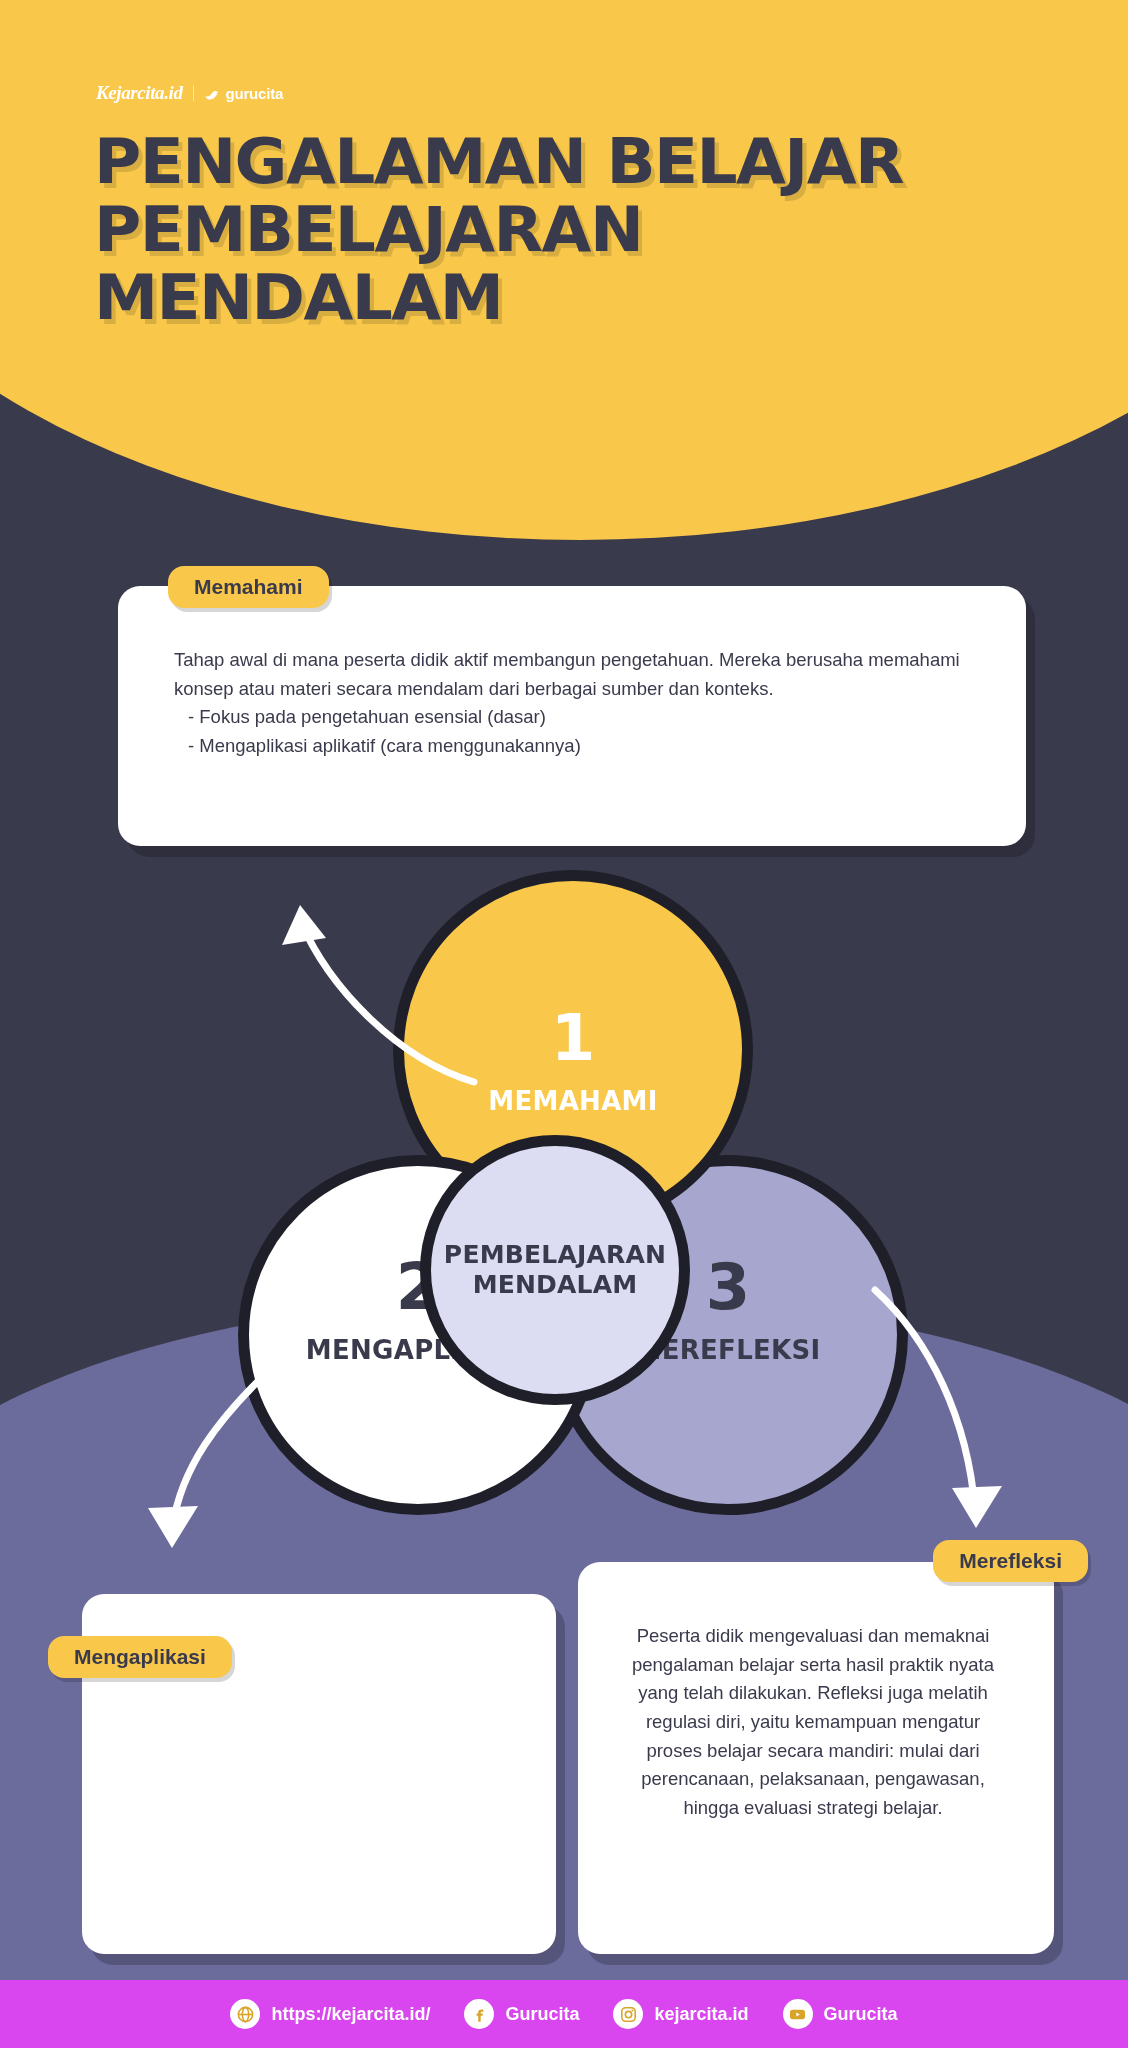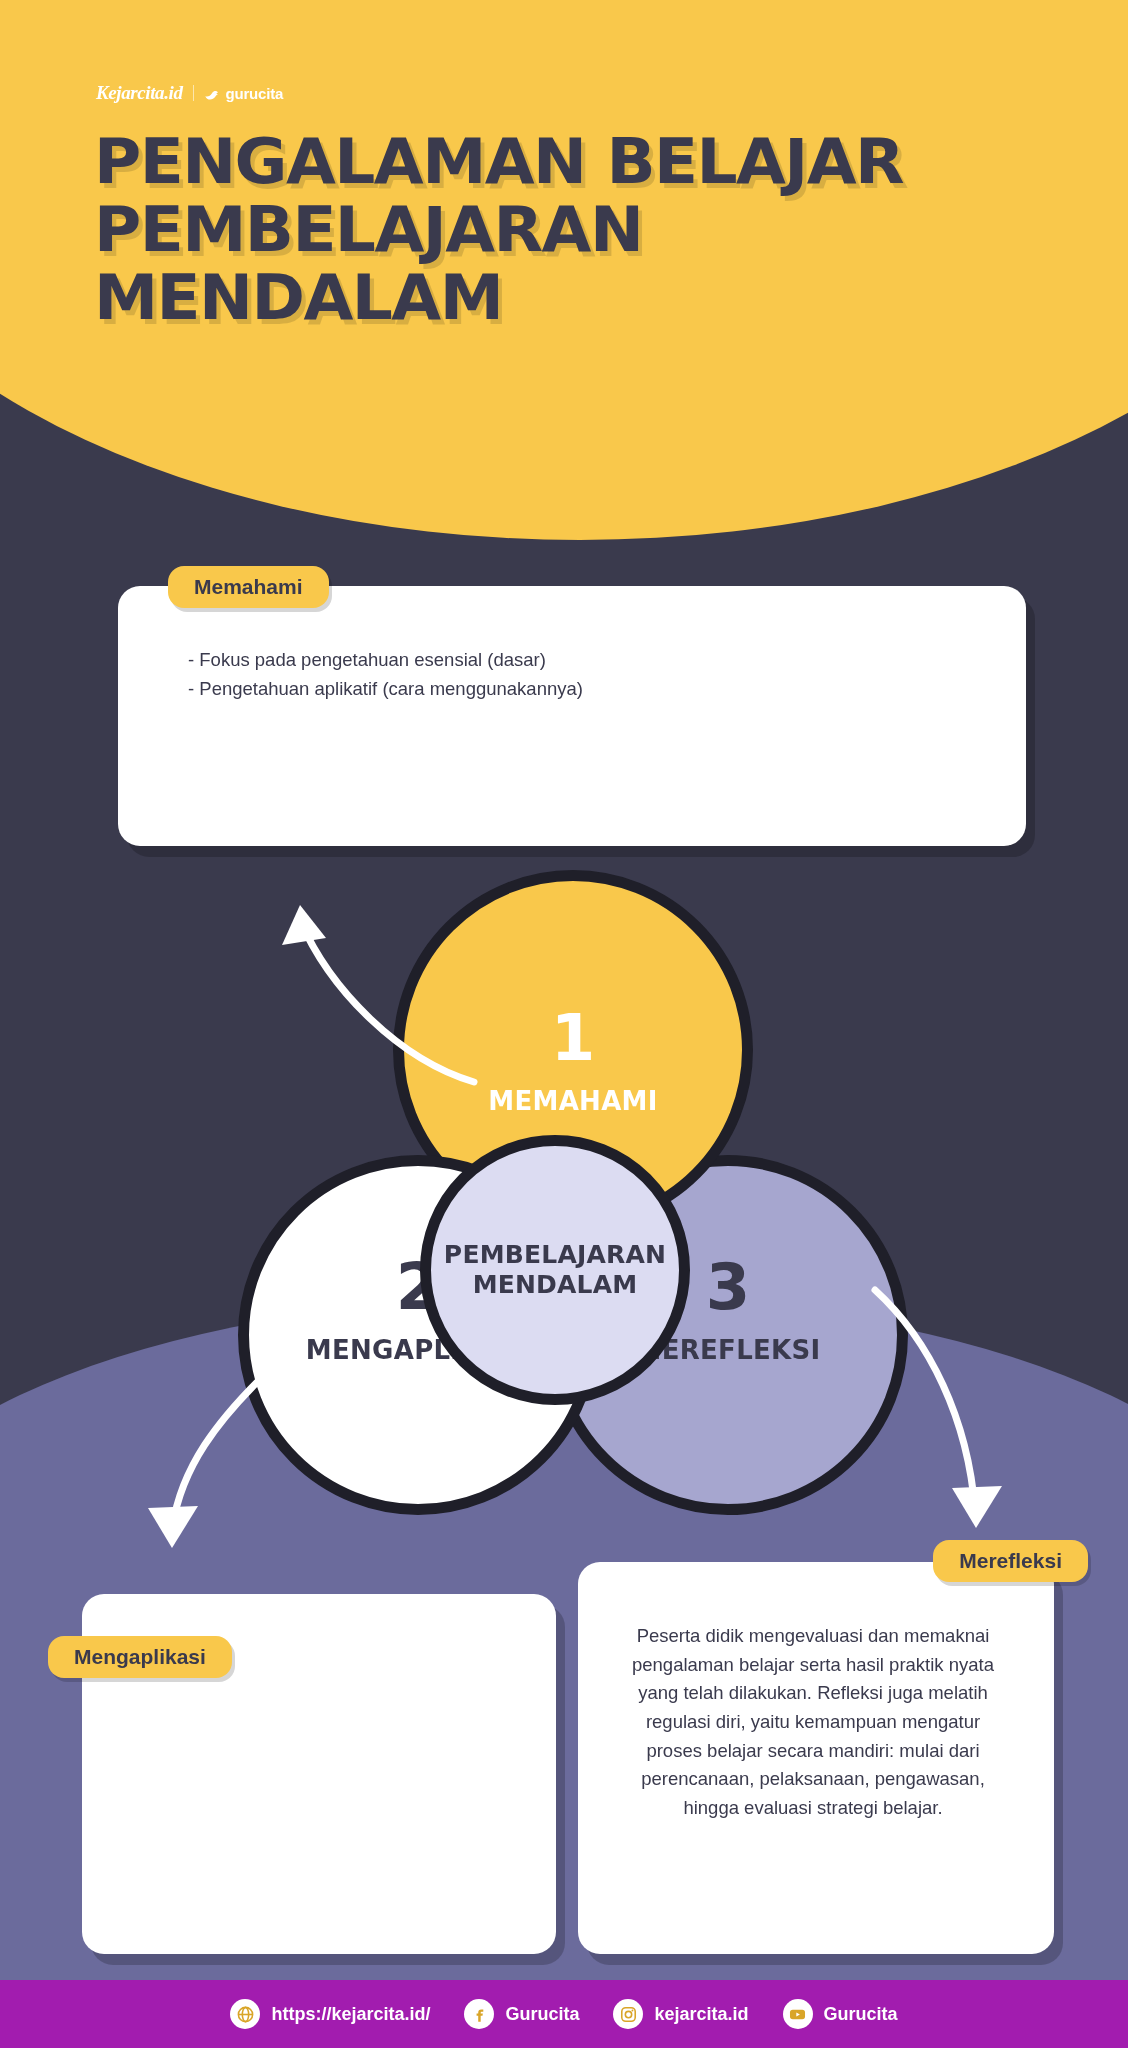--- a/index.html
+++ b/index.html
@@ -243,21 +243,21 @@
     z-index: 4;
     pointer-events: none;
   }
 
   
   .footer {
     position: absolute;
     left: 0; bottom: 0;
     width: 1128px;
     height: 68px;
-    background: #a21caf;
+    background: #d946ef;
     display: flex;
     align-items: center;
     justify-content: center;
     gap: 34px;
     z-index: 8;
   }
   .footer-item {
     display: flex;
     align-items: center;
     gap: 11px;
@@ -300,22 +300,23 @@
   <h1 class="hero-title">
     <span>PENGALAMAN BELAJAR</span>
     <span>PEMBELAJARAN</span>
     <span>MENDALAM</span>
   </h1>
 </div>
 
 <div class="card" id="card-memahami">
   <div class="card-label">Memahami</div>
   <div class="card-body">
+    <span>Tahap awal di mana peserta didik aktif membangun pengetahuan. Mereka berusaha memahami konsep atau materi secara mendalam dari berbagai sumber dan konteks.</span>
     <span class="bullet">- Fokus pada pengetahuan esensial (dasar)</span>
-    <span class="bullet">- Pengetahuan aplikatif (cara menggunakannya)</span>
+    <span class="bullet">- Mengaplikasi aplikatif (cara menggunakannya)</span>
   </div>
 </div>
 
 <div class="venn">
   <div class="circle" id="circle-1">
     <span class="circle-num">1</span>
     <span class="circle-name">MEMAHAMI</span>
   </div>
   <div class="circle" id="circle-2">
     <span class="circle-num">2</span>

